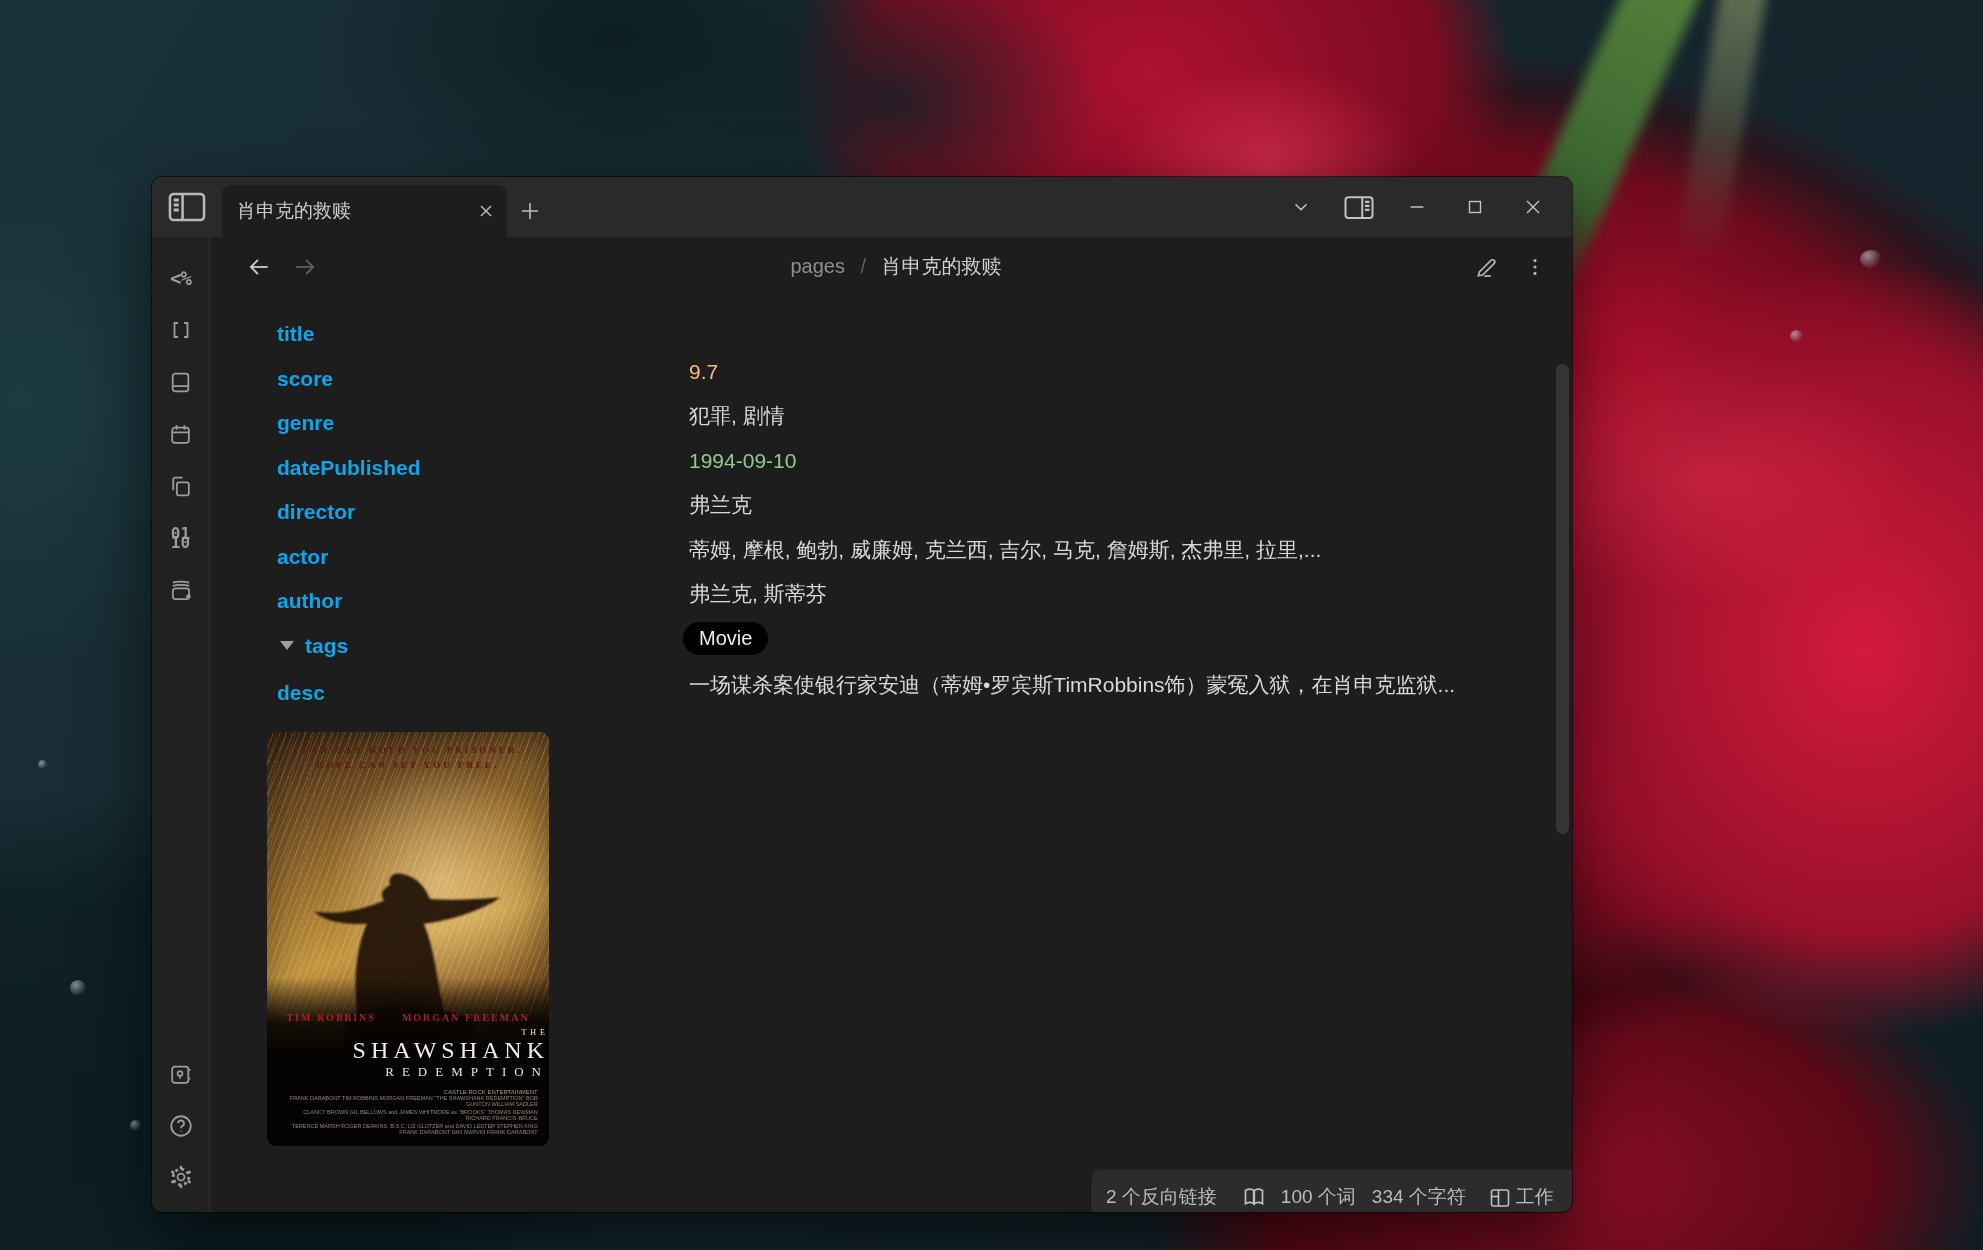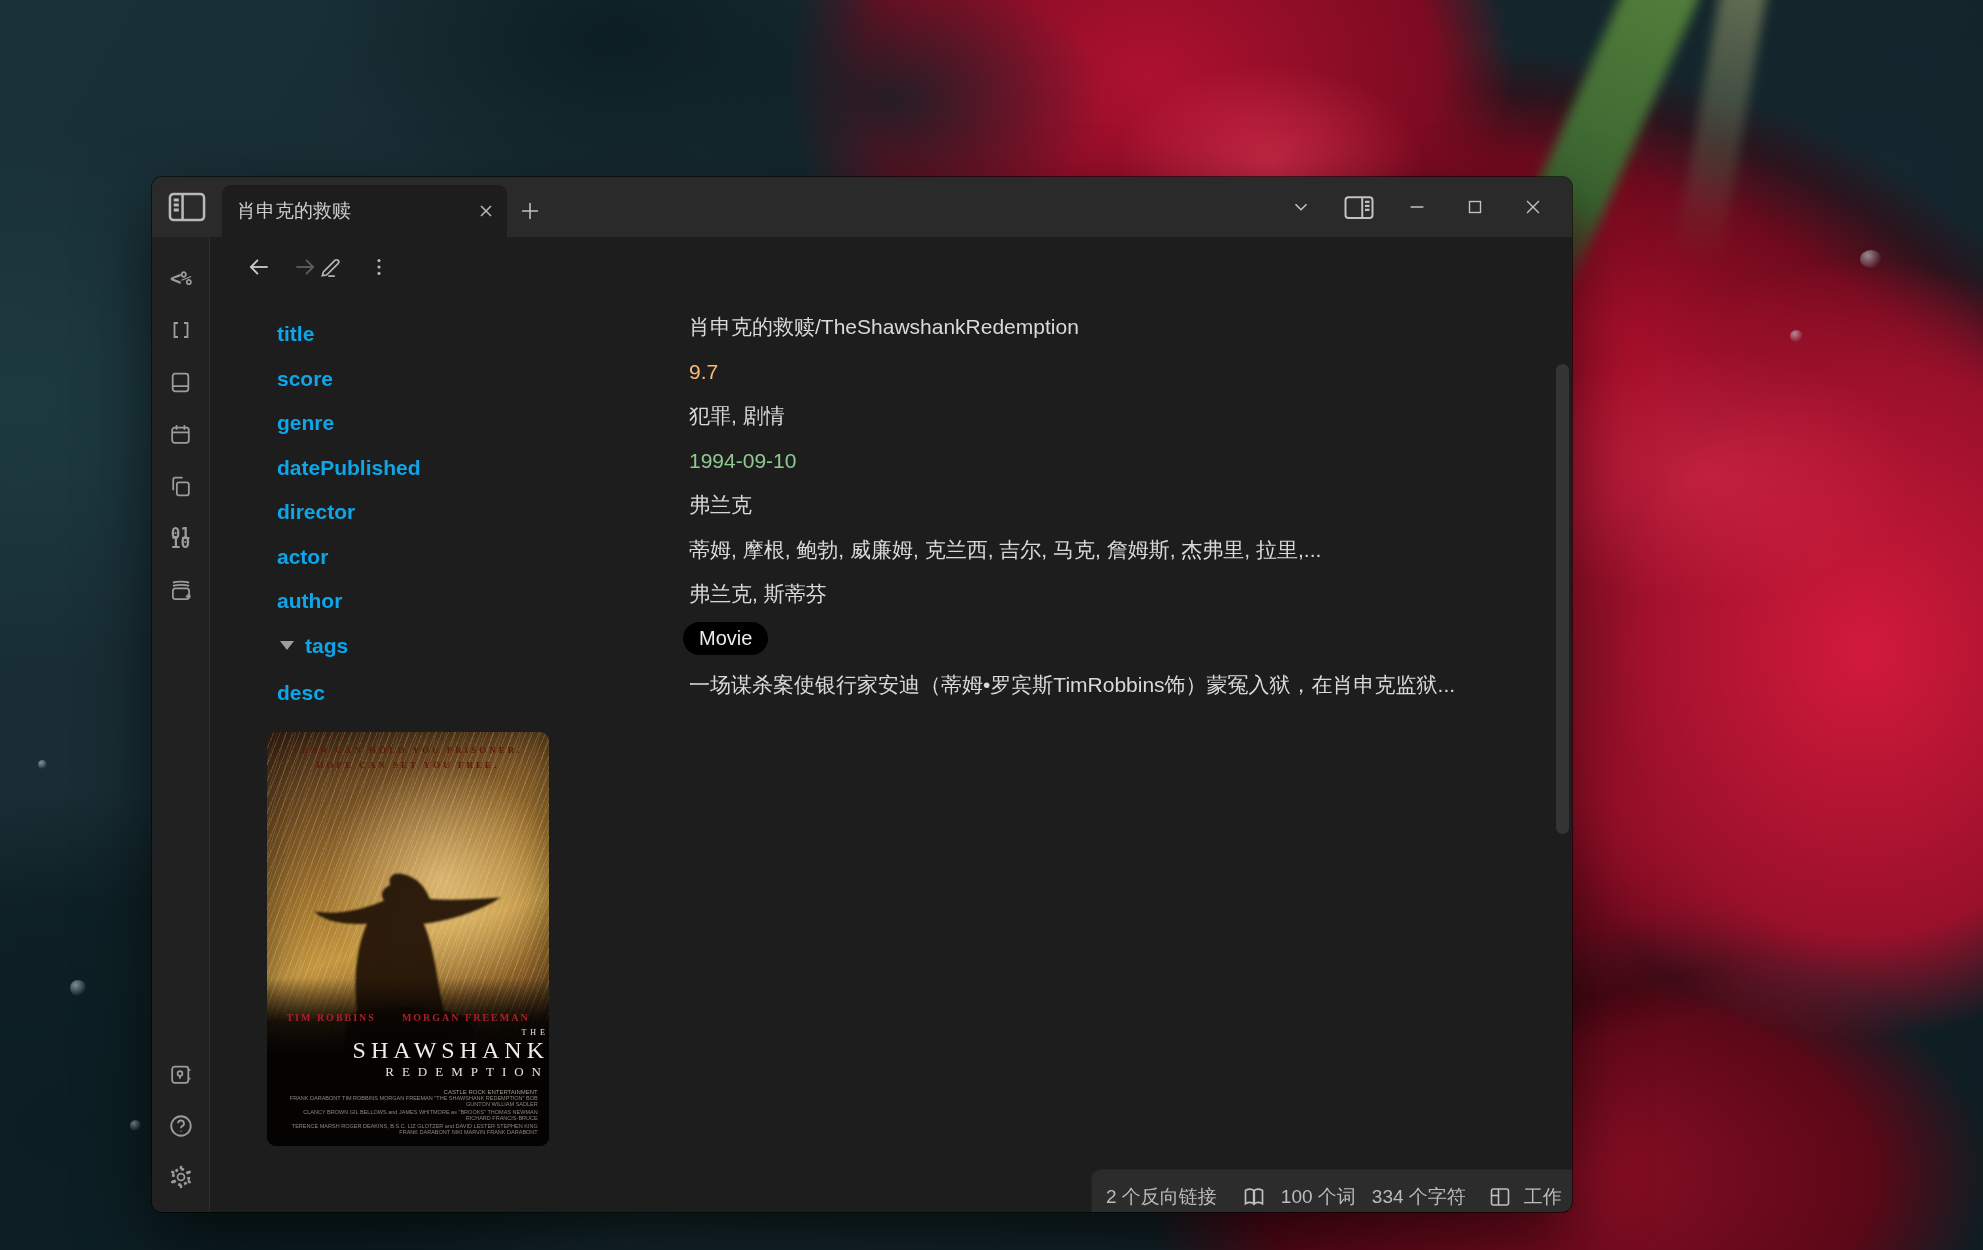--- a/index.html
+++ b/index.html
@@ -129,21 +129,21 @@
     position:absolute; right:0; bottom:0; height:42px; width:480px;
     background:#2c2c2c; border-top-left-radius:9px; border-bottom-right-radius:10px;
     display:flex; align-items:center; padding:12px 20px 0 14px;
     font-size:19px; color:#bcbcbc; box-shadow:-1px -1px 0 rgba(255,255,255,.03);
   }
   .status-item{ display:flex; align-items:center; white-space:nowrap; }
   .sb-backlinks{ margin-right:24px; }
   .sb-book{ color:#c0c0c0; margin-right:14px; display:flex; }
   .sb-words{ margin-right:16px; }
   .sb-chars{ margin-right:22px; }
-  .sb-workspace{ display:flex; align-items:center; gap:12px; }
+  .sb-workspace{ display:flex; align-items:flex-end; gap:4px; }
   .sb-workspace .icon{ display:flex; color:#c0c0c0; }
 
   svg{ display:block; }
 </style>
 </head>
 <body>
 
 <div class="stem stem1"></div>
 <div class="stem stem2"></div>
 <div class="droplet" style="left:70px; top:980px; width:16px; height:16px;"></div>
@@ -320,20 +320,25 @@
                 <path d="M11 5.5 L4.5 12 L11 18.5"></path>
             </svg>
           </span>
           <span class="nav-forward">
             <svg width="26" height="26" viewBox="0 0 24 24" fill="none" stroke="currentColor" stroke-width="1.7">
               <line x1="4" y1="12" x2="19" y2="12"></line>
                 <path d="M13 5.5 L19.5 12 L13 18.5"></path>
             </svg>
           </span>
         </div>
+        <div class="breadcrumb">
+          <span class="parent">pages</span>
+          <span class="sep">/</span>
+          <span class="current">肖申克的救赎</span>
+        </div>
         <div class="doc-actions">
           <span class="doc-action">
             <svg width="26" height="26" viewBox="0 0 24 24" fill="none" stroke="currentColor" stroke-width="1.6">
               <path d="M4 20 L5 16.5 L15.6 5.9 C16.4 5.1 17.7 5.1 18.5 5.9 C19.3 6.7 19.3 8 18.5 8.8 L7.9 19.4 L4 20 Z"></path>
               <line x1="9.5" y1="20.4" x2="15.5" y2="20.4"></line>
             </svg>
           </span>
           <span class="doc-action">
             <svg width="22" height="24" viewBox="0 0 24 24" fill="currentColor">
               <circle cx="12" cy="5" r="1.7"></circle>
@@ -341,21 +346,20 @@
                 <circle cx="12" cy="19" r="1.7"></circle>
             </svg>
           </span>
         </div>
       </div>
 
       <div class="doc-body">
         <div class="attr-table">
           <div class="attr-row">
             <div class="attr-label">title</div>
-            <div class="attr-value">肖申克的救赎/TheShawshankRedemption</div>
           </div>
           <div class="attr-row">
             <div class="attr-label">score</div>
             <div class="attr-value score">9.7</div>
           </div>
           <div class="attr-row">
             <div class="attr-label">genre</div>
             <div class="attr-value">犯罪, 剧情</div>
           </div>
           <div class="attr-row">

